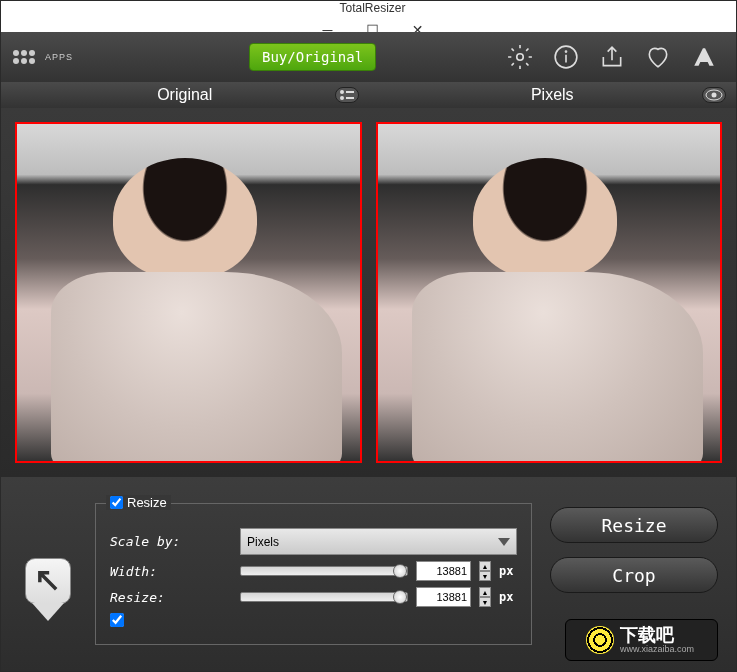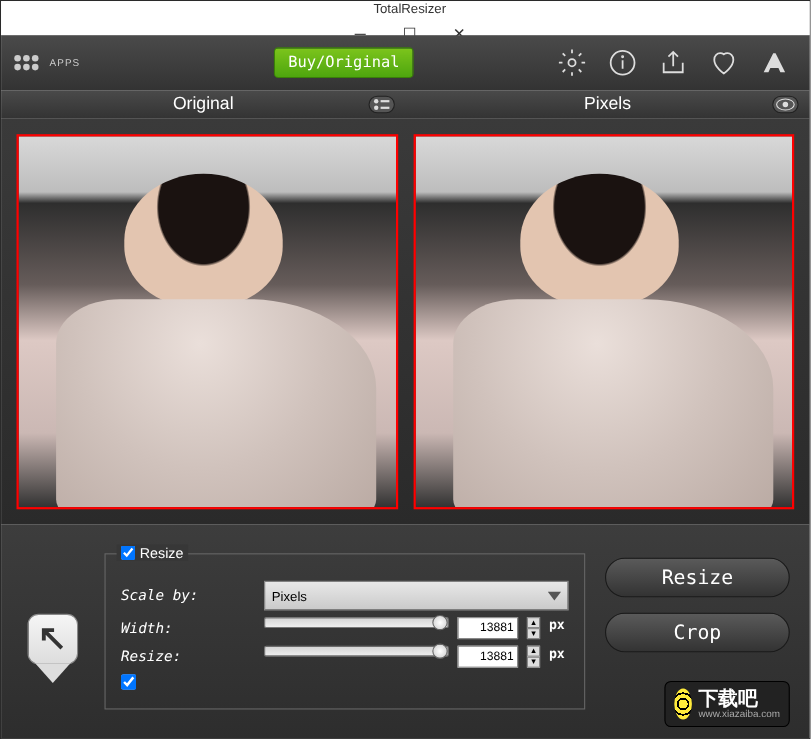--- a/index.html
+++ b/index.html
@@ -40,33 +40,33 @@
 .arrow-down { width: 0; height: 0; border-left: 16px solid transparent; border-right: 16px solid transparent; border-top: 18px solid #ddd; margin-top:-1px;}
 
 .resize-group { flex: 1; border: 1px solid #666; position: relative; padding: 18px 14px 10px 14px; }
 .group-legend { position: absolute; top: -9px; left: 10px; background: #373737; padding: 0 4px; color: #fff; font-family: monospace; font-size: 13px; display:flex; align-items:center; gap:4px;}
 .group-legend input { width:13px; height:13px; }
 
 .form-row { display: flex; align-items: center; margin: 6px 0; gap: 10px; }
 .form-label { width: 120px; color: #fff; font-family: monospace; font-size: 13px; font-style: italic; }
 .form-select { flex: 1; height: 27px; background: linear-gradient(#e8e8e8,#cacaca); border: 1px solid #888; font-family: monospace; font-size: 12px; padding: 0 6px; display:flex; align-items:center; justify-content:space-between;text-align:right; }
 .form-select::after { content:''; border-left: 6px solid transparent; border-right: 6px solid transparent; border-top: 8px solid #555;}
-.slider-cell { flex:1; display:flex; gap:8px; }
+.slider-cell { flex:1; display:flex; align-items:center; gap:8px; }
 .slider-track { flex:1; height:10px; background: linear-gradient(#d5d5d5,#eee); border:1px solid #777; border-radius:2px; position:relative;}
 .slider-thumb { position:absolute; right:0; top:-3px; width:14px; height:14px; background: radial-gradient(circle,#fff,#ccc); border:1px solid #666; border-radius:50%;}
 .num-input { width: 55px; height:20px; background:#fff; border:1px solid #888; font-size:11px; text-align:right; padding:0 3px; }
 .spin { width:12px; height:20px; display:flex; flex-direction:column; }
 .spin span{ flex:1; background:#ddd; border:1px solid #888; font-size:7px; display:flex; align-items:center; justify-content:center;}
 .px-label { color:#fff; font-family:monospace; font-size:12px; width:18px;font-weight:bold;}
 .chk { width:14px; height:14px; }
 
 .right-btns { width: 168px; display:flex; flex-direction:column; gap:14px; padding-top: 4px;}
 .big-btn { height: 36px; background: linear-gradient(#5a5a5a,#333); border:1px solid #1a1a1a; border-radius: 18px; color:#fff; font-family:monospace; font-size:18px; display:flex; align-items:center; justify-content:center; }
 
-.watermark { position:absolute; right:18px; bottom:10px; width:114px; height:42px; background:#222; border-radius:6px; display:flex; align-items:center; gap:6px; padding:0 8px; border:1px solid #000;margin-top:33px;}
+.watermark { position:absolute; right:18px; bottom:10px; width:153px; height:42px; background:#222; border-radius:6px; display:flex; align-items:center; gap:6px; padding:0 20px; border:1px solid #000;margin-top:33px;}
 .wm-icon { width:28px; height:28px; background: radial-gradient(circle, #ffeb3b 25%, #000 25%, #000 35%, #ffeb3b 35%, #ffeb3b 55%, #000 55%, #000 65%, #ffeb3b 65%); border-radius:50%; }
 .wm-text { color:#fff; font-size:18px; font-weight:bold; line-height:1; }
 .wm-sub { color:#aaa; font-size:9px; }
 .window { position:relative; }
 </style>
 </head>
 <body>
 
 <div class="window">
 

